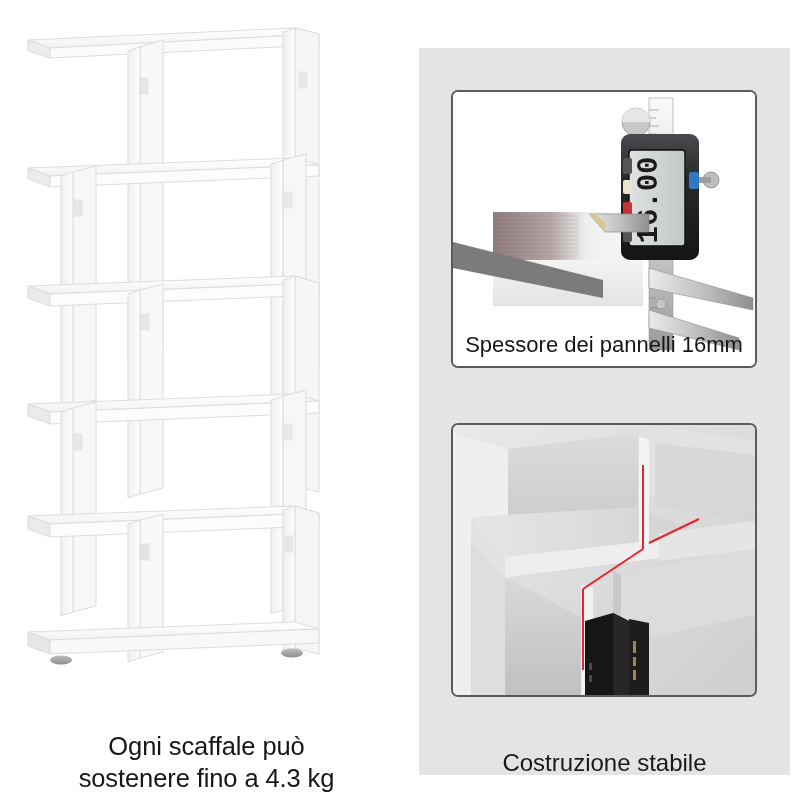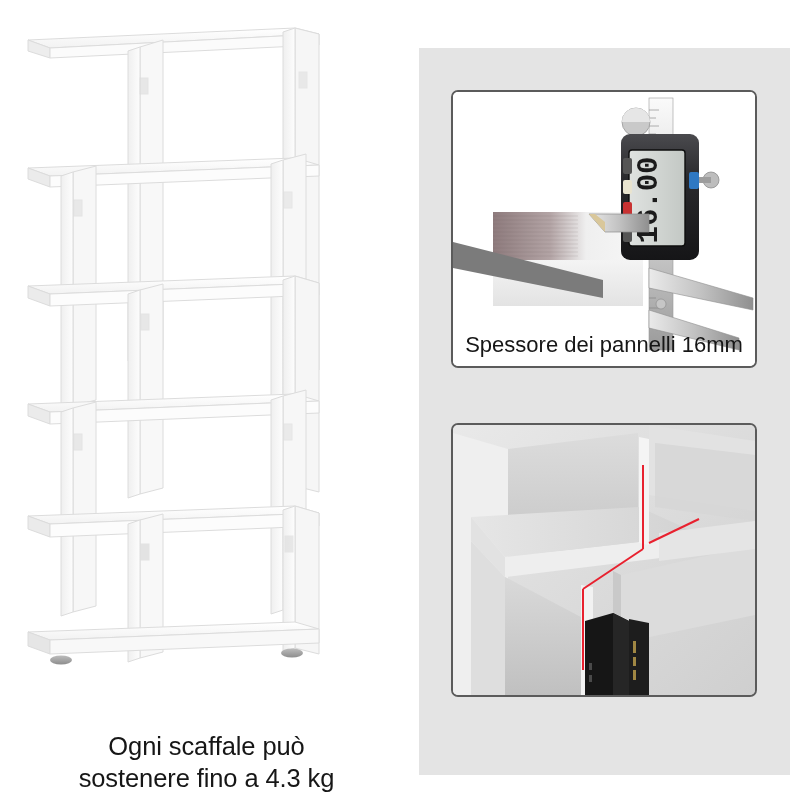--- a/index.html
+++ b/index.html
@@ -341,15 +341,16 @@
             <rect x="180" y="245" width="3" height="10"></rect>
           </g>
           <g fill="#4a4a4a">
             <rect x="136" y="238" width="3" height="7"></rect>
             <rect x="136" y="250" width="3" height="7"></rect>
           </g>
         </svg>
       </div>
     </div>
 
+    <div class="outside-caption">Costruzione stabile</div>
   </div>
 
 </div>
 
 </body></html>

